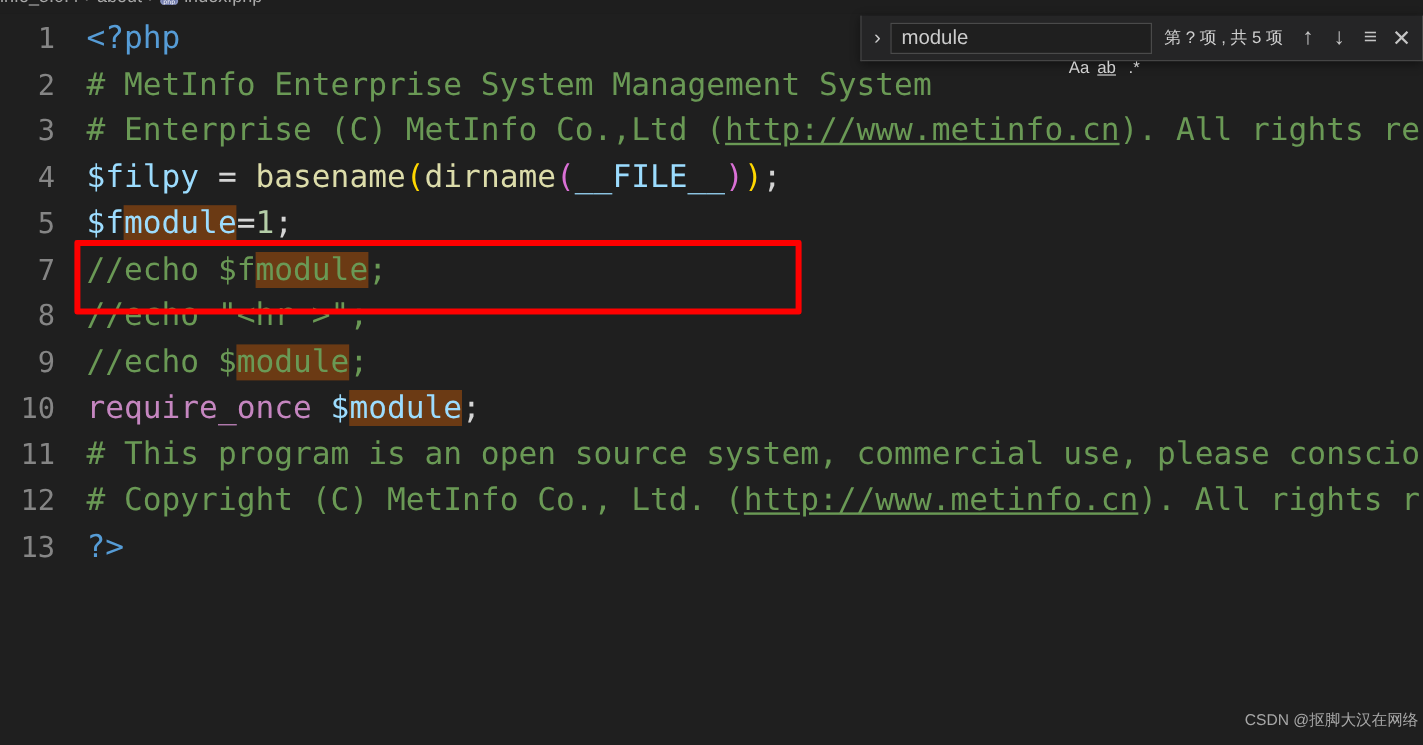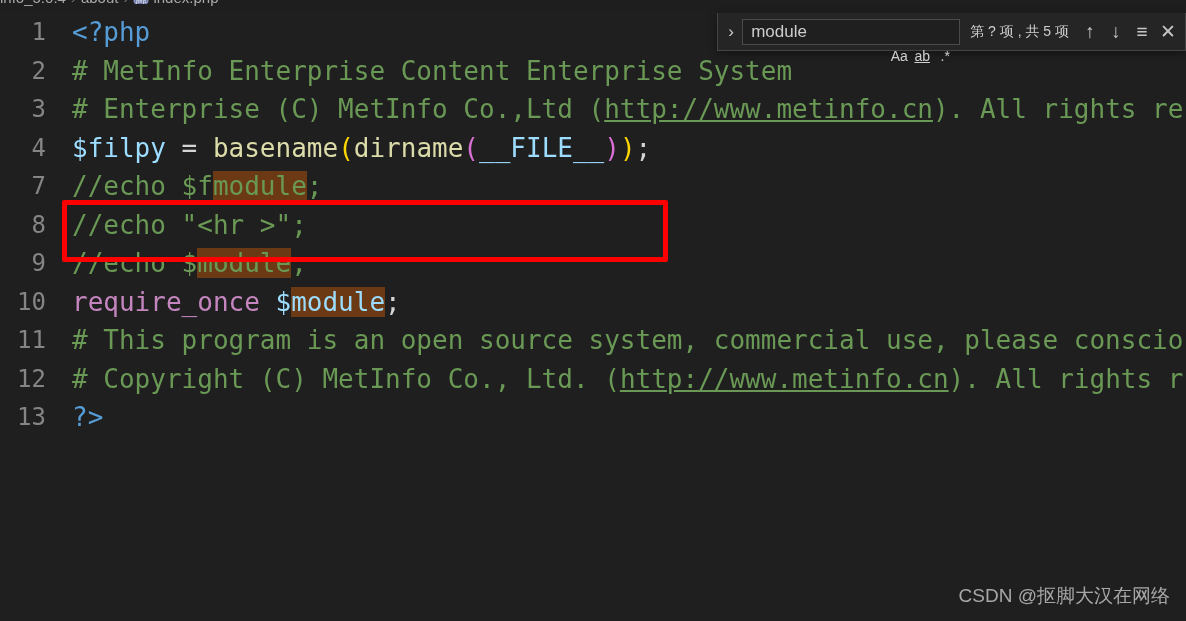--- a/index.html
+++ b/index.html
@@ -104,41 +104,42 @@
   }
   .fw-btn.sp{margin-left:8px;}
   
   #redbox{
     position:absolute;left:62px;top:200px;width:606px;height:62px;
     border:5px solid #fe0000;border-radius:2px;
     box-sizing:border-box;pointer-events:none;
   }
   
   #watermark{
-    position:absolute;right:16px;bottom:12px;
-    color:#b6b6b6;font-size:19px;
+    position:absolute;right:4px;bottom:12px;
+    color:#b6b6b6;font-size:13px;
     font-family:"Liberation Sans","DejaVu Sans",sans-serif;
     opacity:.9;
   }
 </style>
 </head>
 <body>
 
 <div id="breadcrumb"><span class="crumb">info_5.0.4</span><span class="sep">›</span><span class="crumb">about</span><span class="sep">›</span><span class="phpicon"><svg width="16" height="16" viewBox="0 0 16 16">
         <ellipse cx="8" cy="8" rx="7.5" ry="4.8" fill="#8892bf"></ellipse>
         <ellipse cx="8" cy="8" rx="6" ry="3.4" fill="#6d77a8"></ellipse>
         <text x="8" y="10.2" font-size="5.2" fill="#ffffff" text-anchor="middle" font-family="DejaVu Sans, sans-serif">php</text>
       </svg></span><span class="crumb">index.php</span></div>
 
 <div id="editor">
   <div class="code-area" id="code-area">
       <div class="line"><span class="ln">1</span><span class="code"><span class="c-kw">&lt;?php</span></span></div>
-      <div class="line"><span class="ln">2</span><span class="code"><span class="c-cmt"># MetInfo Enterprise Content Enterprise System</span></span></div>
+      <div class="line"><span class="ln">2</span><span class="code"><span class="c-cmt"># MetInfo Enterprise System Management System</span></span></div>
       <div class="line"><span class="ln">3</span><span class="code"><span class="c-cmt"># Enterprise (C) MetInfo Co.,Ltd (</span><span class="c-cmt c-link">http://www.metinfo.cn</span><span class="c-cmt">). All rights res</span></span></div>
       <div class="line"><span class="ln">4</span><span class="code"><span class="c-var">$filpy</span><span class="c-plain"> = </span><span class="c-fn">basename</span><span class="c-p1">(</span><span class="c-fn">dirname</span><span class="c-p2">(</span><span class="c-var">__FILE__</span><span class="c-p2">)</span><span class="c-p1">)</span><span class="c-plain">;</span></span></div>
+      <div class="line"><span class="ln">5</span><span class="code"><span class="c-var">$f</span><span class="c-var hl">module</span><span class="c-plain">=</span><span class="c-num">1</span><span class="c-plain">;</span></span></div>
       <div class="line"><span class="ln">7</span><span class="code"><span class="c-cmt">//echo $f</span><span class="c-cmt hl">module</span><span class="c-cmt">;</span></span></div>
       <div class="line"><span class="ln">8</span><span class="code"><span class="c-cmt">//echo "&lt;hr &gt;";</span></span></div>
       <div class="line"><span class="ln">9</span><span class="code"><span class="c-cmt">//echo $</span><span class="c-cmt hl">module</span><span class="c-cmt">;</span></span></div>
       <div class="line"><span class="ln">10</span><span class="code"><span class="c-ctl">require_once</span><span class="c-plain"> </span><span class="c-var">$</span><span class="c-var hl">module</span><span class="c-plain">;</span></span></div>
       <div class="line"><span class="ln">11</span><span class="code"><span class="c-cmt"># This program is an open source system, commercial use, please conscio</span></span></div>
       <div class="line"><span class="ln">12</span><span class="code"><span class="c-cmt"># Copyright (C) MetInfo Co., Ltd. (</span><span class="c-cmt c-link">http://www.metinfo.cn</span><span class="c-cmt">). All rights r</span></span></div>
       <div class="line"><span class="ln">13</span><span class="code"><span class="c-kw">?&gt;</span></span></div>
     </div>
 </div>
 

